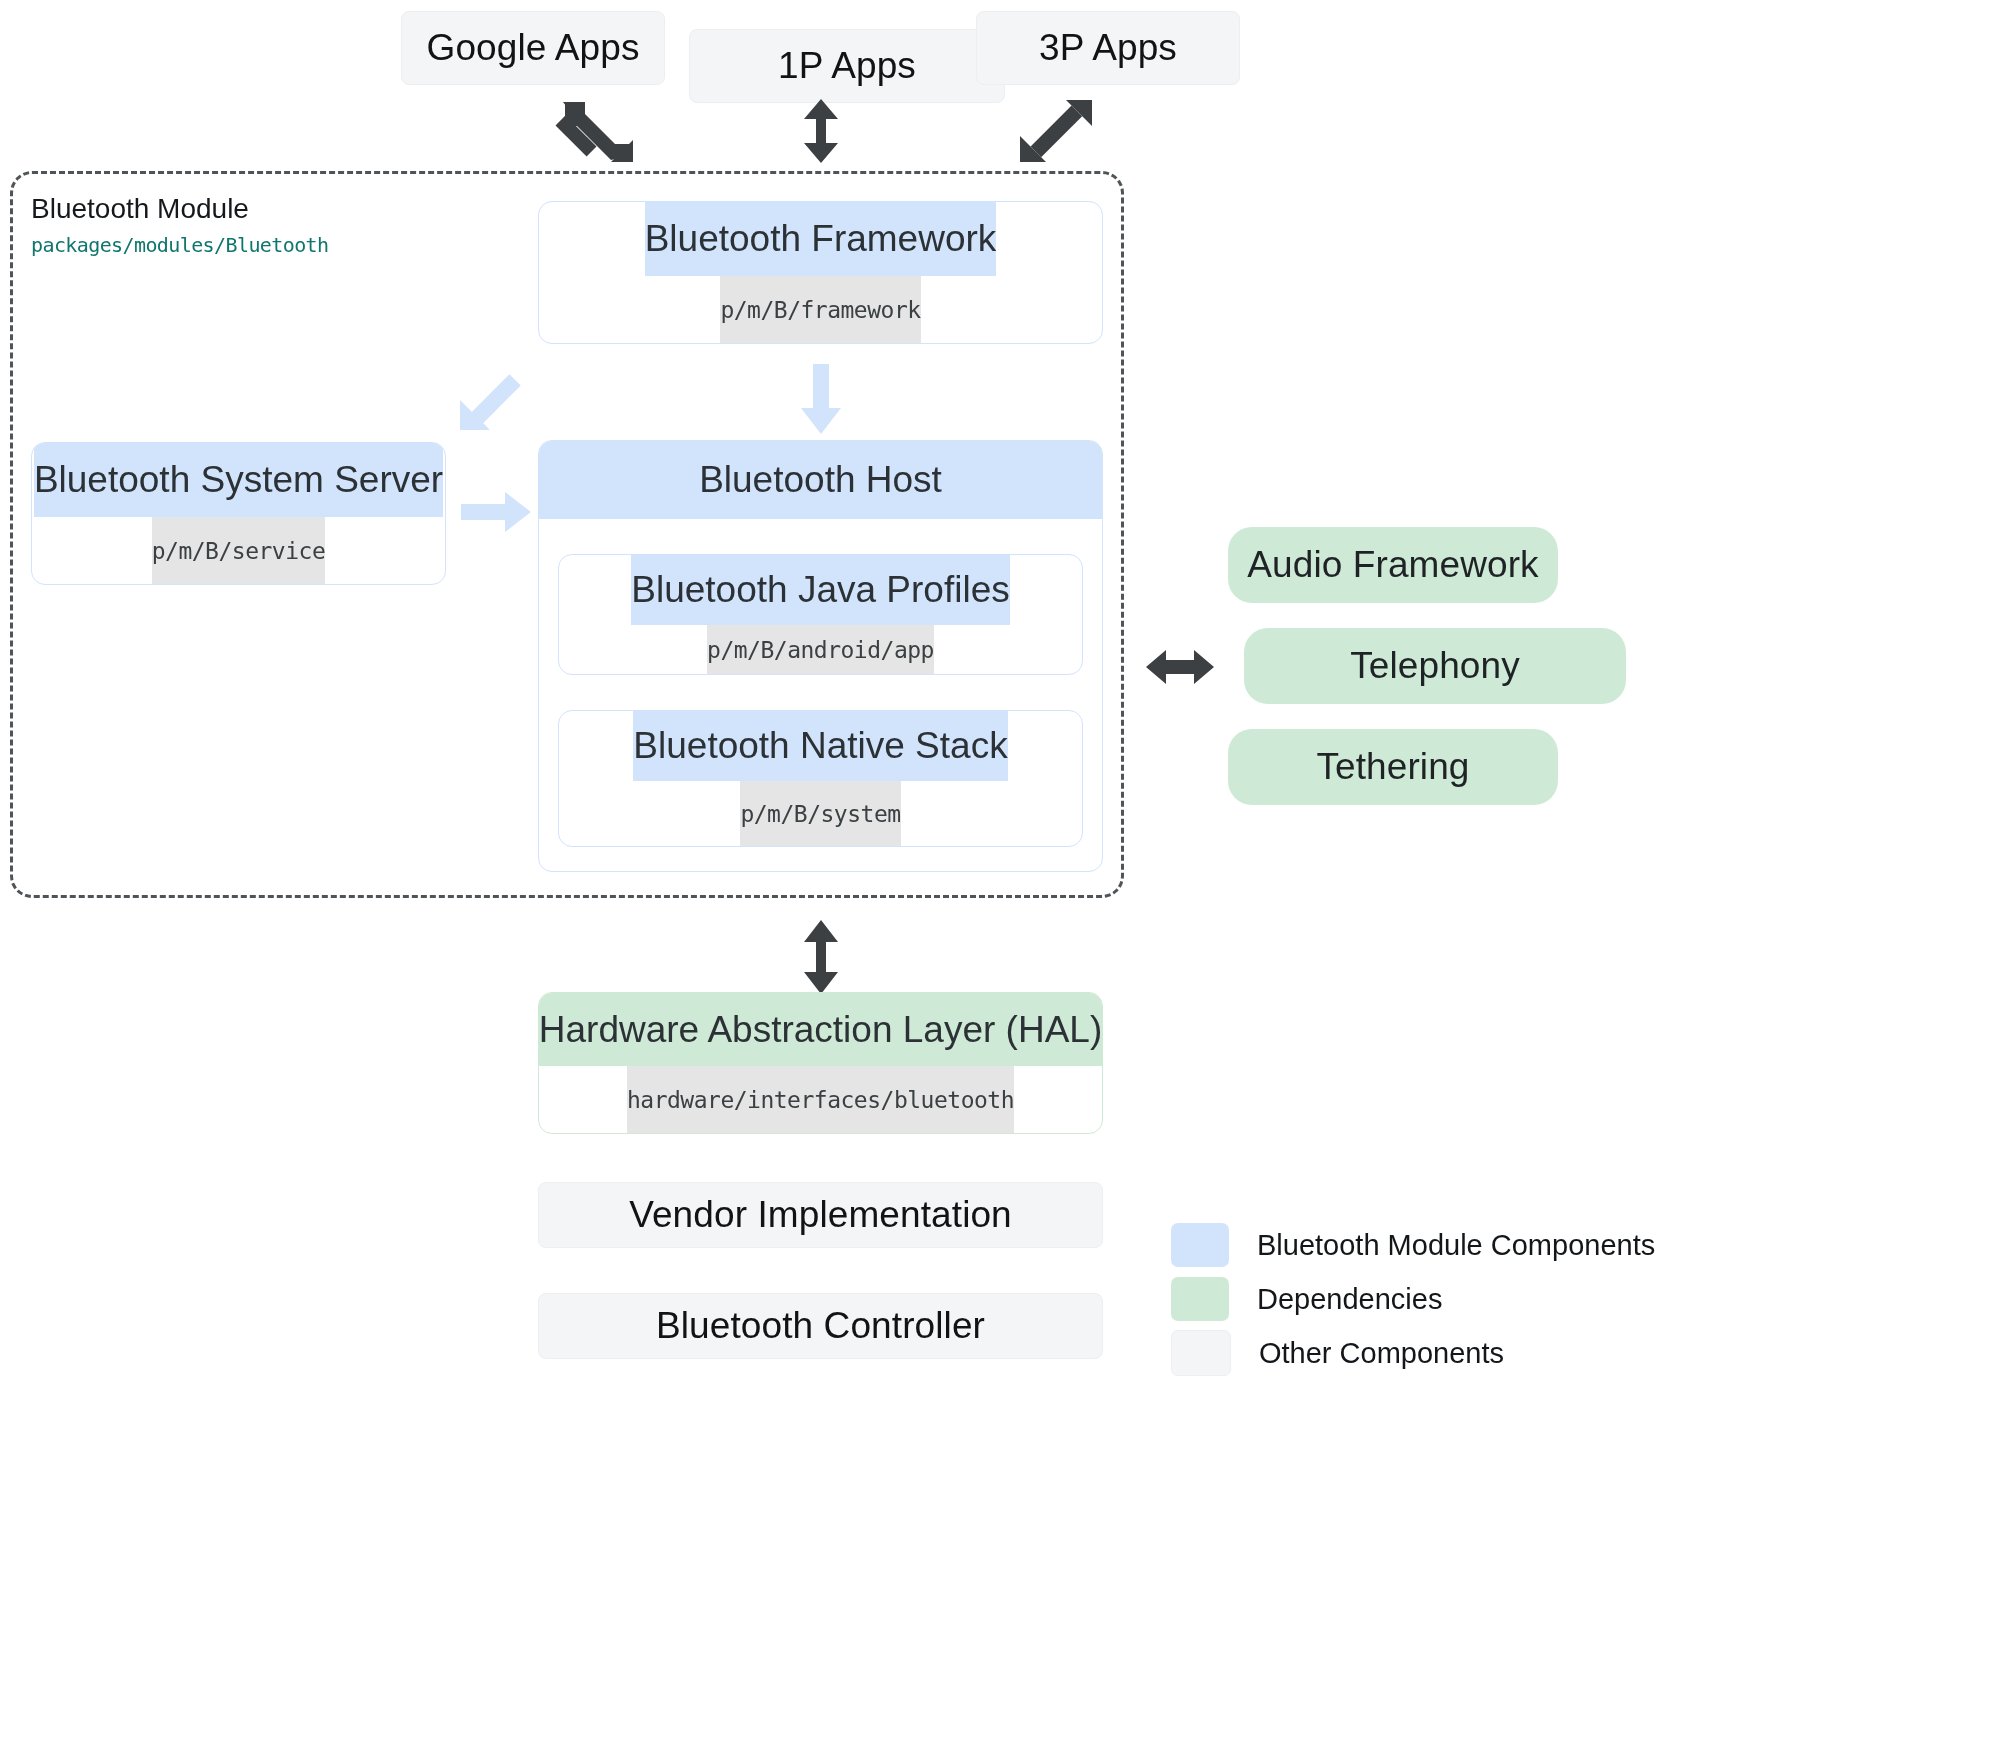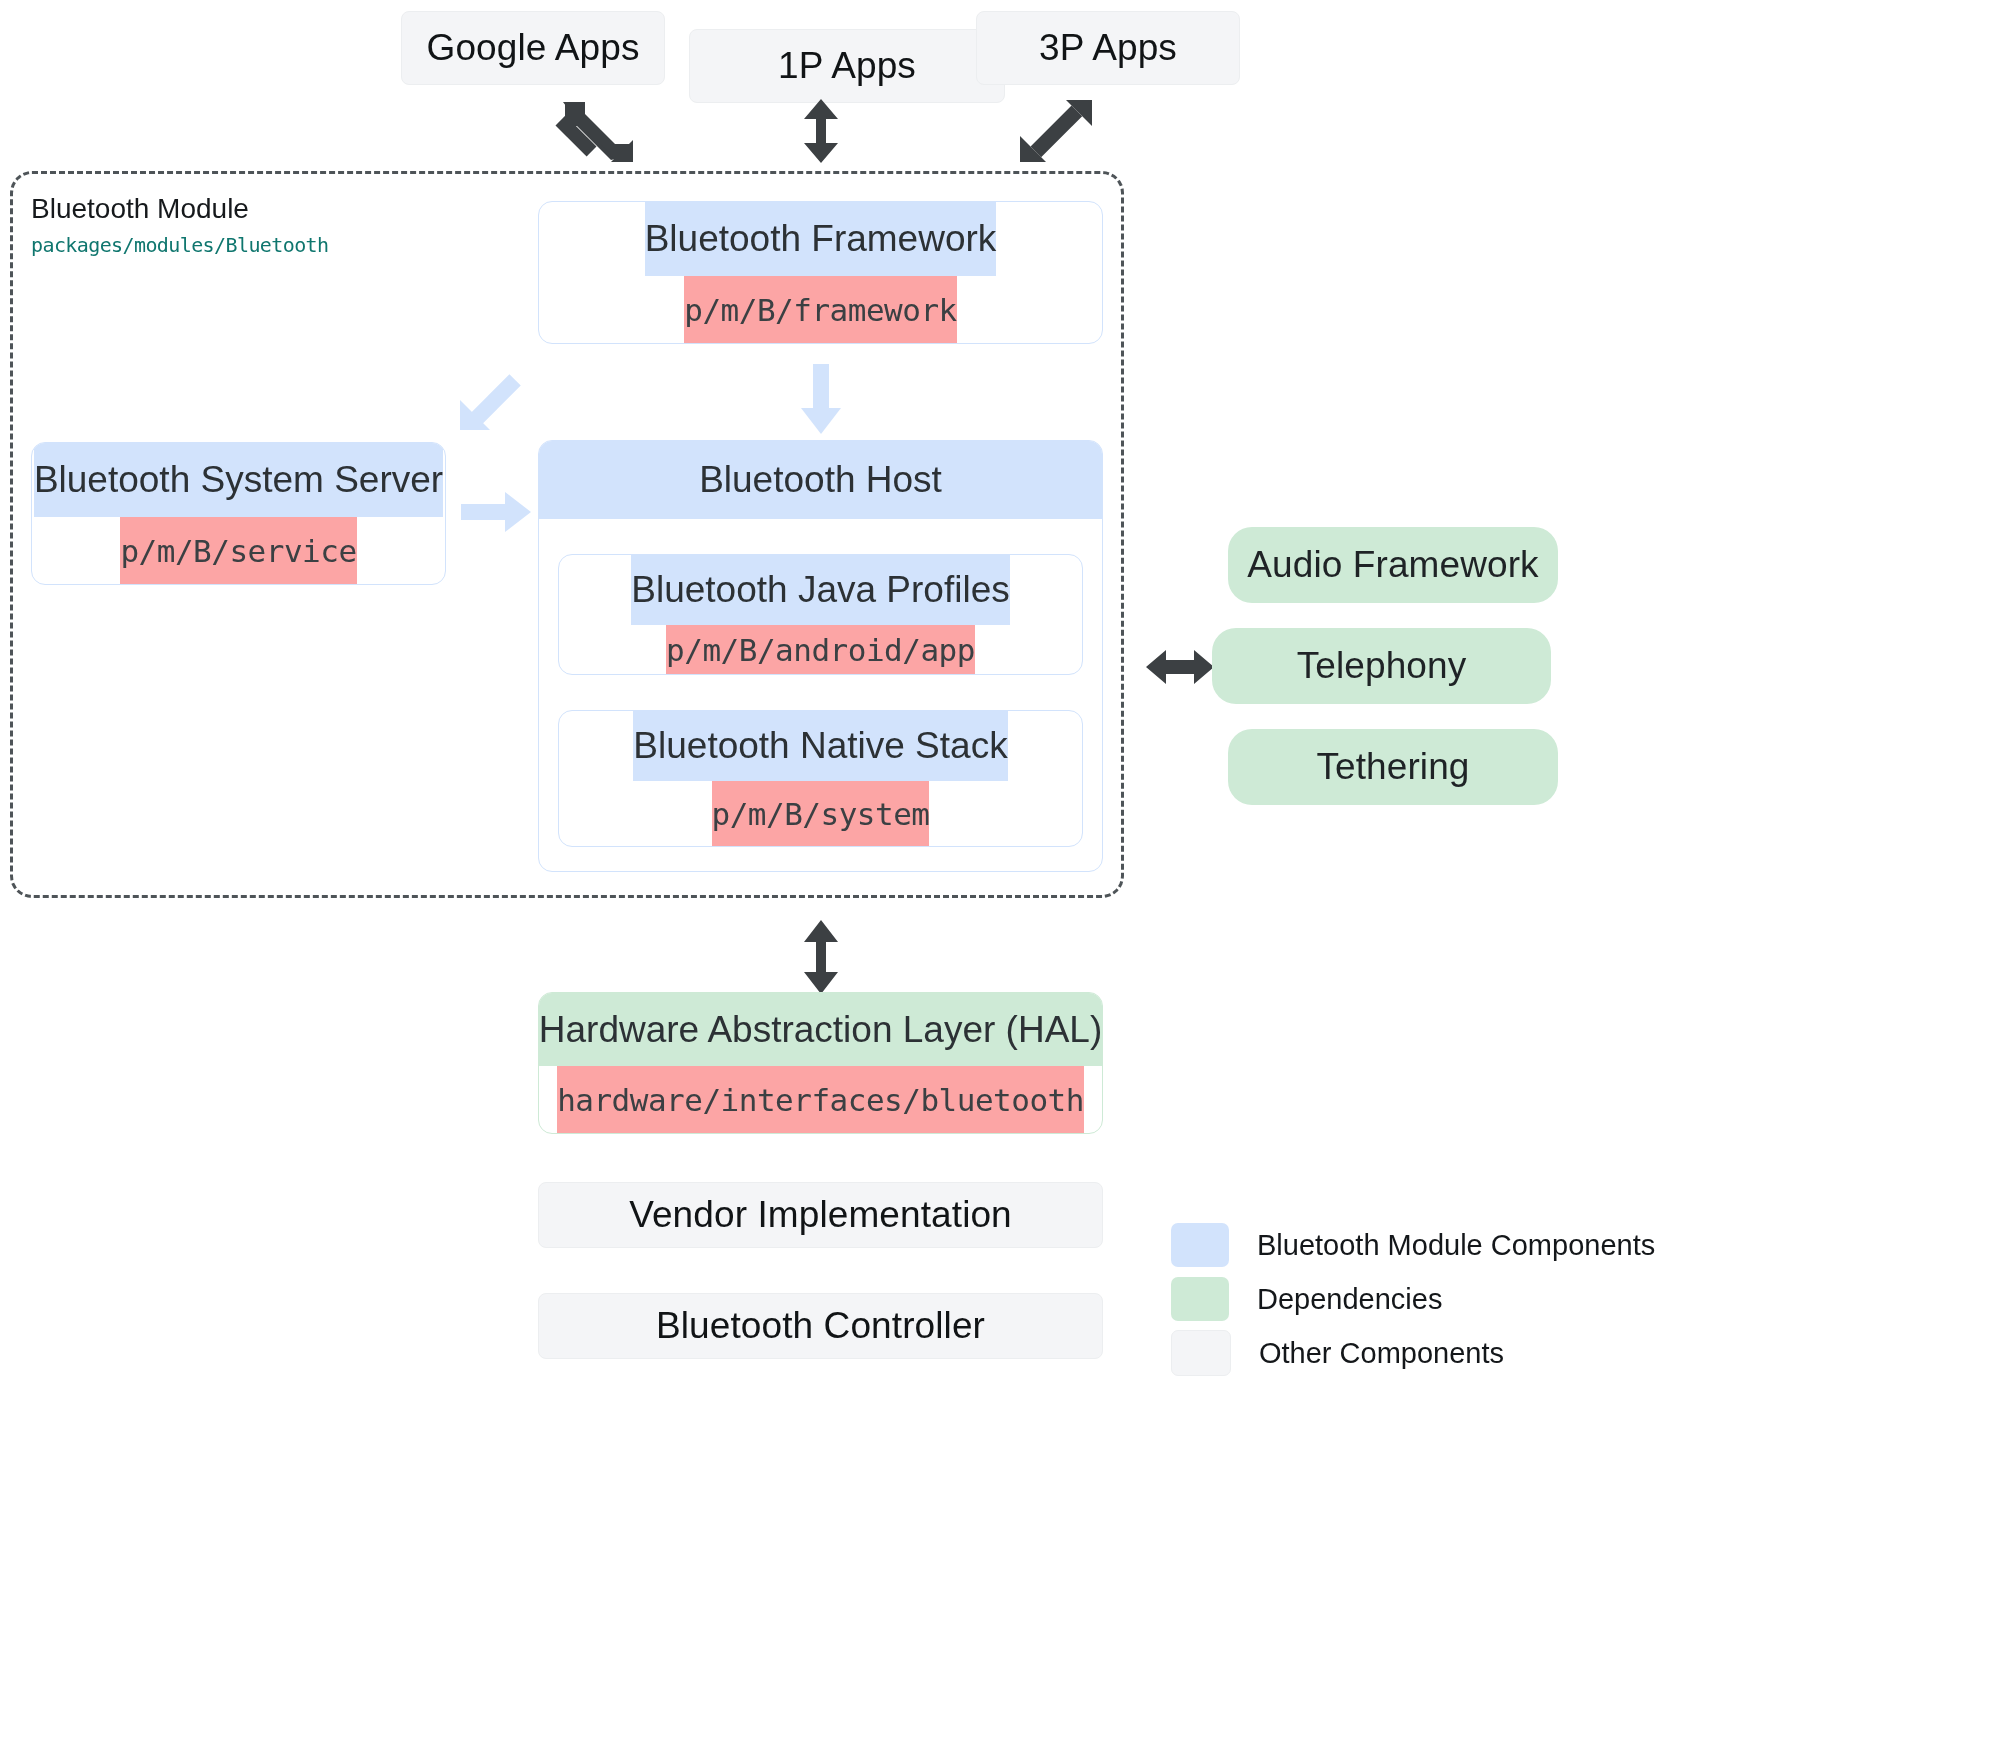--- a/index.html
+++ b/index.html
@@ -73,23 +73,23 @@
     justify-content: center;
     font-size: 37px;
     color: #2c3135;
     white-space: nowrap;
   }
   .card-path {
     flex: 1 1 auto;
     display: flex;
     align-items: center;
     justify-content: center;
-    background: #fca5a5;
+    background: #e5e5e5;
     font-family: "DejaVu Sans Mono", "Liberation Mono", monospace;
-    font-size: 31px;
+    font-size: 23px;
     color: #3b4043;
     letter-spacing: -0.5px;
     white-space: nowrap;
   }
   .card-blue { border: 1px solid #d2e3fc; }
   .card-blue .card-head { background: #d2e3fc; }
   .card-green { border: 1px solid #ceead6; }
   .card-green .card-head { background: #ceead6; }
 
   
@@ -253,21 +253,21 @@
   <svg class="arrow" style="left:1146px; top:646px;" width="68" height="42" viewBox="0 0 68 42">
     <g fill="#3c4043">
       <polygon points="0,21 20,4 20,14 48,14 48,4 68,21 48,38 48,28 20,28 20,38"></polygon>
     </g>
   </svg>
 
   <div class="box pill-green" style="left:1228px; top:527px; width:330px; height:76px;">
     <span class="box-label">Audio Framework</span>
   </div>
 
-  <div class="box pill-green" style="left:1212px; top:628px; width:339px; height:76px;">
+  <div class="box pill-green" style="left:1244px; top:628px; width:382px; height:76px;">
     <span class="box-label">Telephony</span>
   </div>
 
   <div class="box pill-green" style="left:1228px; top:729px; width:330px; height:76px;">
     <span class="box-label">Tethering</span>
   </div>
 
   <svg class="arrow" style="left:800px; top:920px;" width="42" height="74" viewBox="0 0 42 74">
     <g fill="#3c4043">
       <polygon points="21,0 38,22 26,22 26,52 38,52 21,74 4,52 16,52 16,22 4,22"></polygon>

